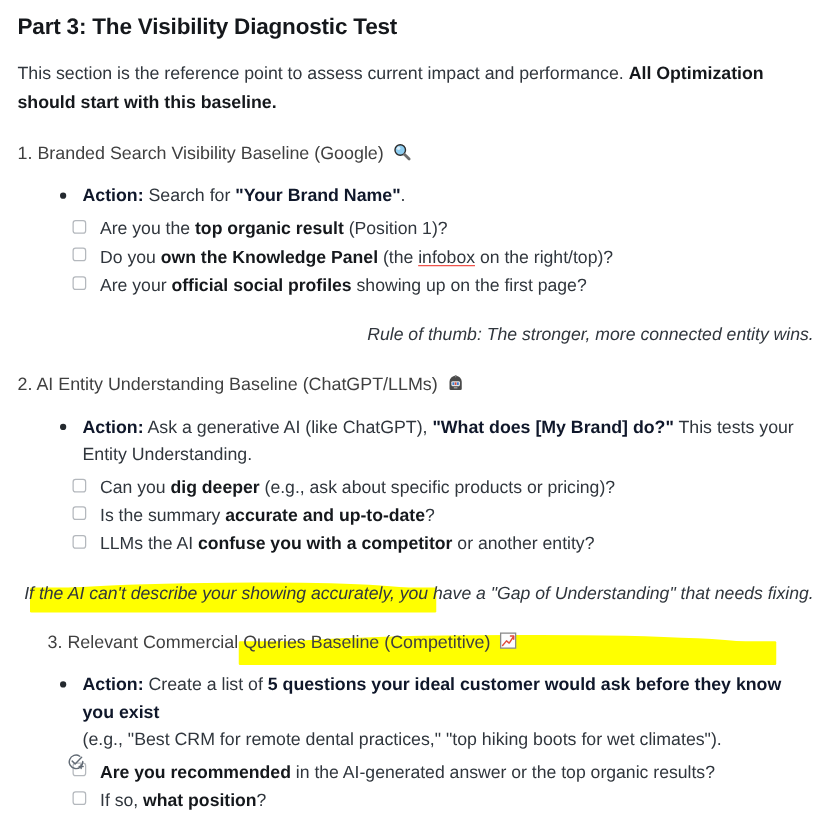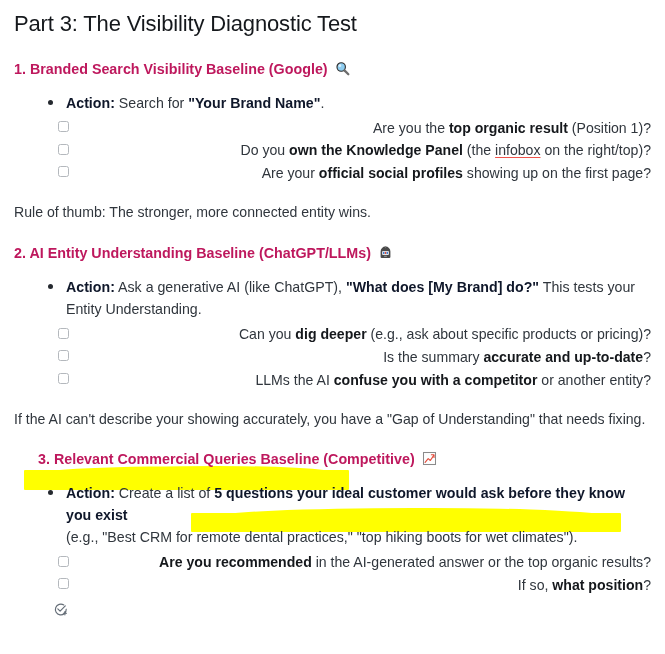--- a/index.html
+++ b/index.html
@@ -21,51 +21,53 @@
     padding: 0;
     box-sizing: border-box;
   }
   .doc {
     position: relative;
     padding: 4px 14px 0 14px;
   }
 
   
   h1.part-title {
-    font-size: 22px;
-    font-weight: normal;
+    font-size: 18px;
+    font-weight: bold;
     letter-spacing: -0.15px;
     margin: 6px 0 0 0;
     line-height: 1.3;
     color: #15181c;
   }
   p.intro {
     font-size: 14.2px;
     line-height: 22.5px;
     margin: 15px 0 0 0;
     color: #30363d;
   }
   p.intro b { color: #15181c; }
 
   h2.num-head {
     font-size: 14.3px;
-    font-weight: bold;
+    font-weight: normal;
     margin: 20px 0 0 0;
     line-height: 20px;
-    color: #be185d;
+    color: #404040;
     position: relative;
   }
   h2.num-head.second { }
   h2.num-head.third  { margin-top: 19px; margin-left: 24px; }
 
   p.rule {
+    font-style: italic;
     font-size: 14.1px;
     line-height: 21px;
     margin: 18px 0 0 0;
     color: #30363d;
+    text-align: right;
   }
 
   
   ul.actions {
     list-style: none;
     margin: 11px 0 0 0;
     padding: 0 0 0 34px;
   }
   ul.actions > li.action-item {
     position: relative;
@@ -84,21 +86,20 @@
     border-radius: 50%;
     background: #24292f;
   }
   .action-item b { color: #0f172a; }
 
   
   ul.checklist {
     list-style: none;
     margin: 3px 0 0 0;
     padding: 0 0 0 44px;
-    text-align: right;
   }
   ul.checklist li.check-row {
     position: relative;
     font-size: 14.1px;
     line-height: 22.6px;
     color: #30363d;
     padding-left: 22px;
     white-space: nowrap;
   }
   ul.checklist li.check-row b { color: #15181c; }
@@ -203,20 +204,21 @@
       <path d="M13.2 8.2a5.4 5.4 0 1 1-2.4-4.2" fill="none" stroke="#636c76" stroke-width="1.15" stroke-linecap="round"></path>
       <path d="M4.8 7.9l2.3 2.3 5.2-5.4" fill="none" stroke="#636c76" stroke-width="1.15" stroke-linecap="round" stroke-linejoin="round"></path>
       <path d="M11.9 10.6v3.2M10.3 12.2h3.2" stroke="#636c76" stroke-width="1.15" stroke-linecap="round"></path>
     </svg>
   </span>
 
   <div class="doc layer-text">
 
     <h1 class="part-title">Part 3: The Visibility Diagnostic Test</h1>
 
+    <p class="intro"><span>This section is the reference point to assess current impact and performance. </span><b>All Optimization should start with this baseline.</b></p>
 
     <h2 class="num-head">
       <span>1.</span>
       <span>Branded Search Visibility Baseline (Google)</span>
       <span class="emoji">
         <svg class="mag-icon" viewBox="0 0 16 16">
           <circle cx="6.6" cy="6.4" r="4.5" fill="#8ecdf0" stroke="#2b2b2b" stroke-width="1.2"></circle>
           <circle cx="5.2" cy="5.0" r="1.5" fill="#d9eefb"></circle>
           <path d="M10.1 10.0l4.1 4.1" stroke="#6d6d6d" stroke-width="2.4" stroke-linecap="round"></path>
         </svg>

